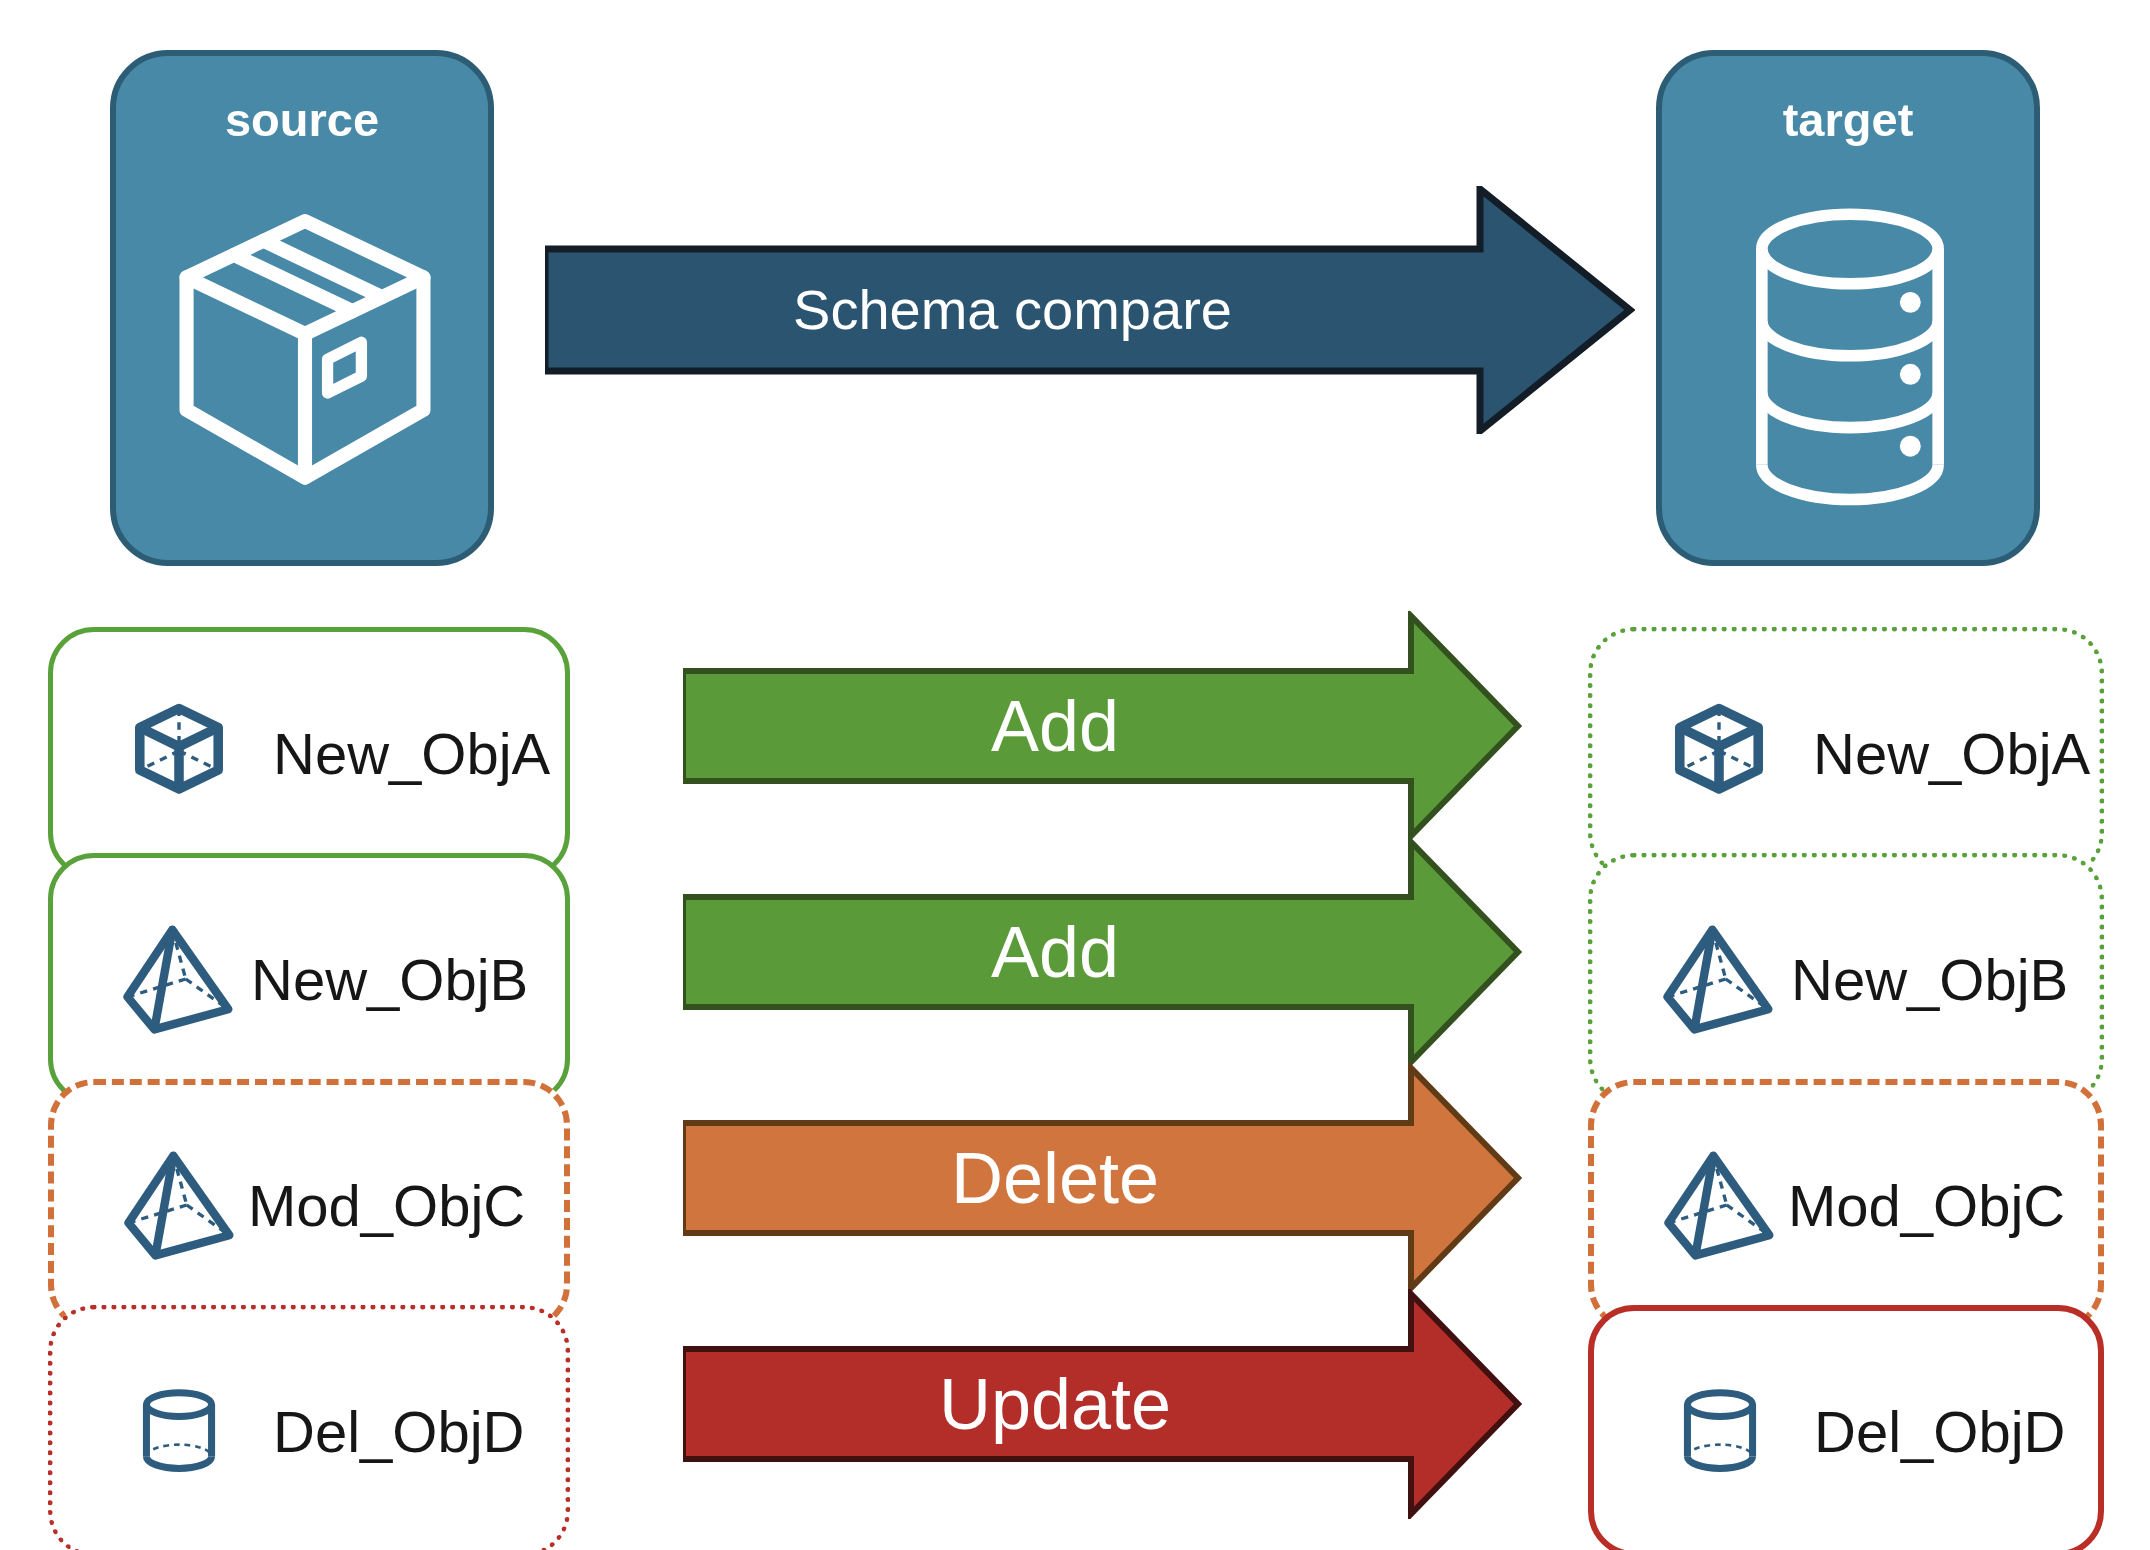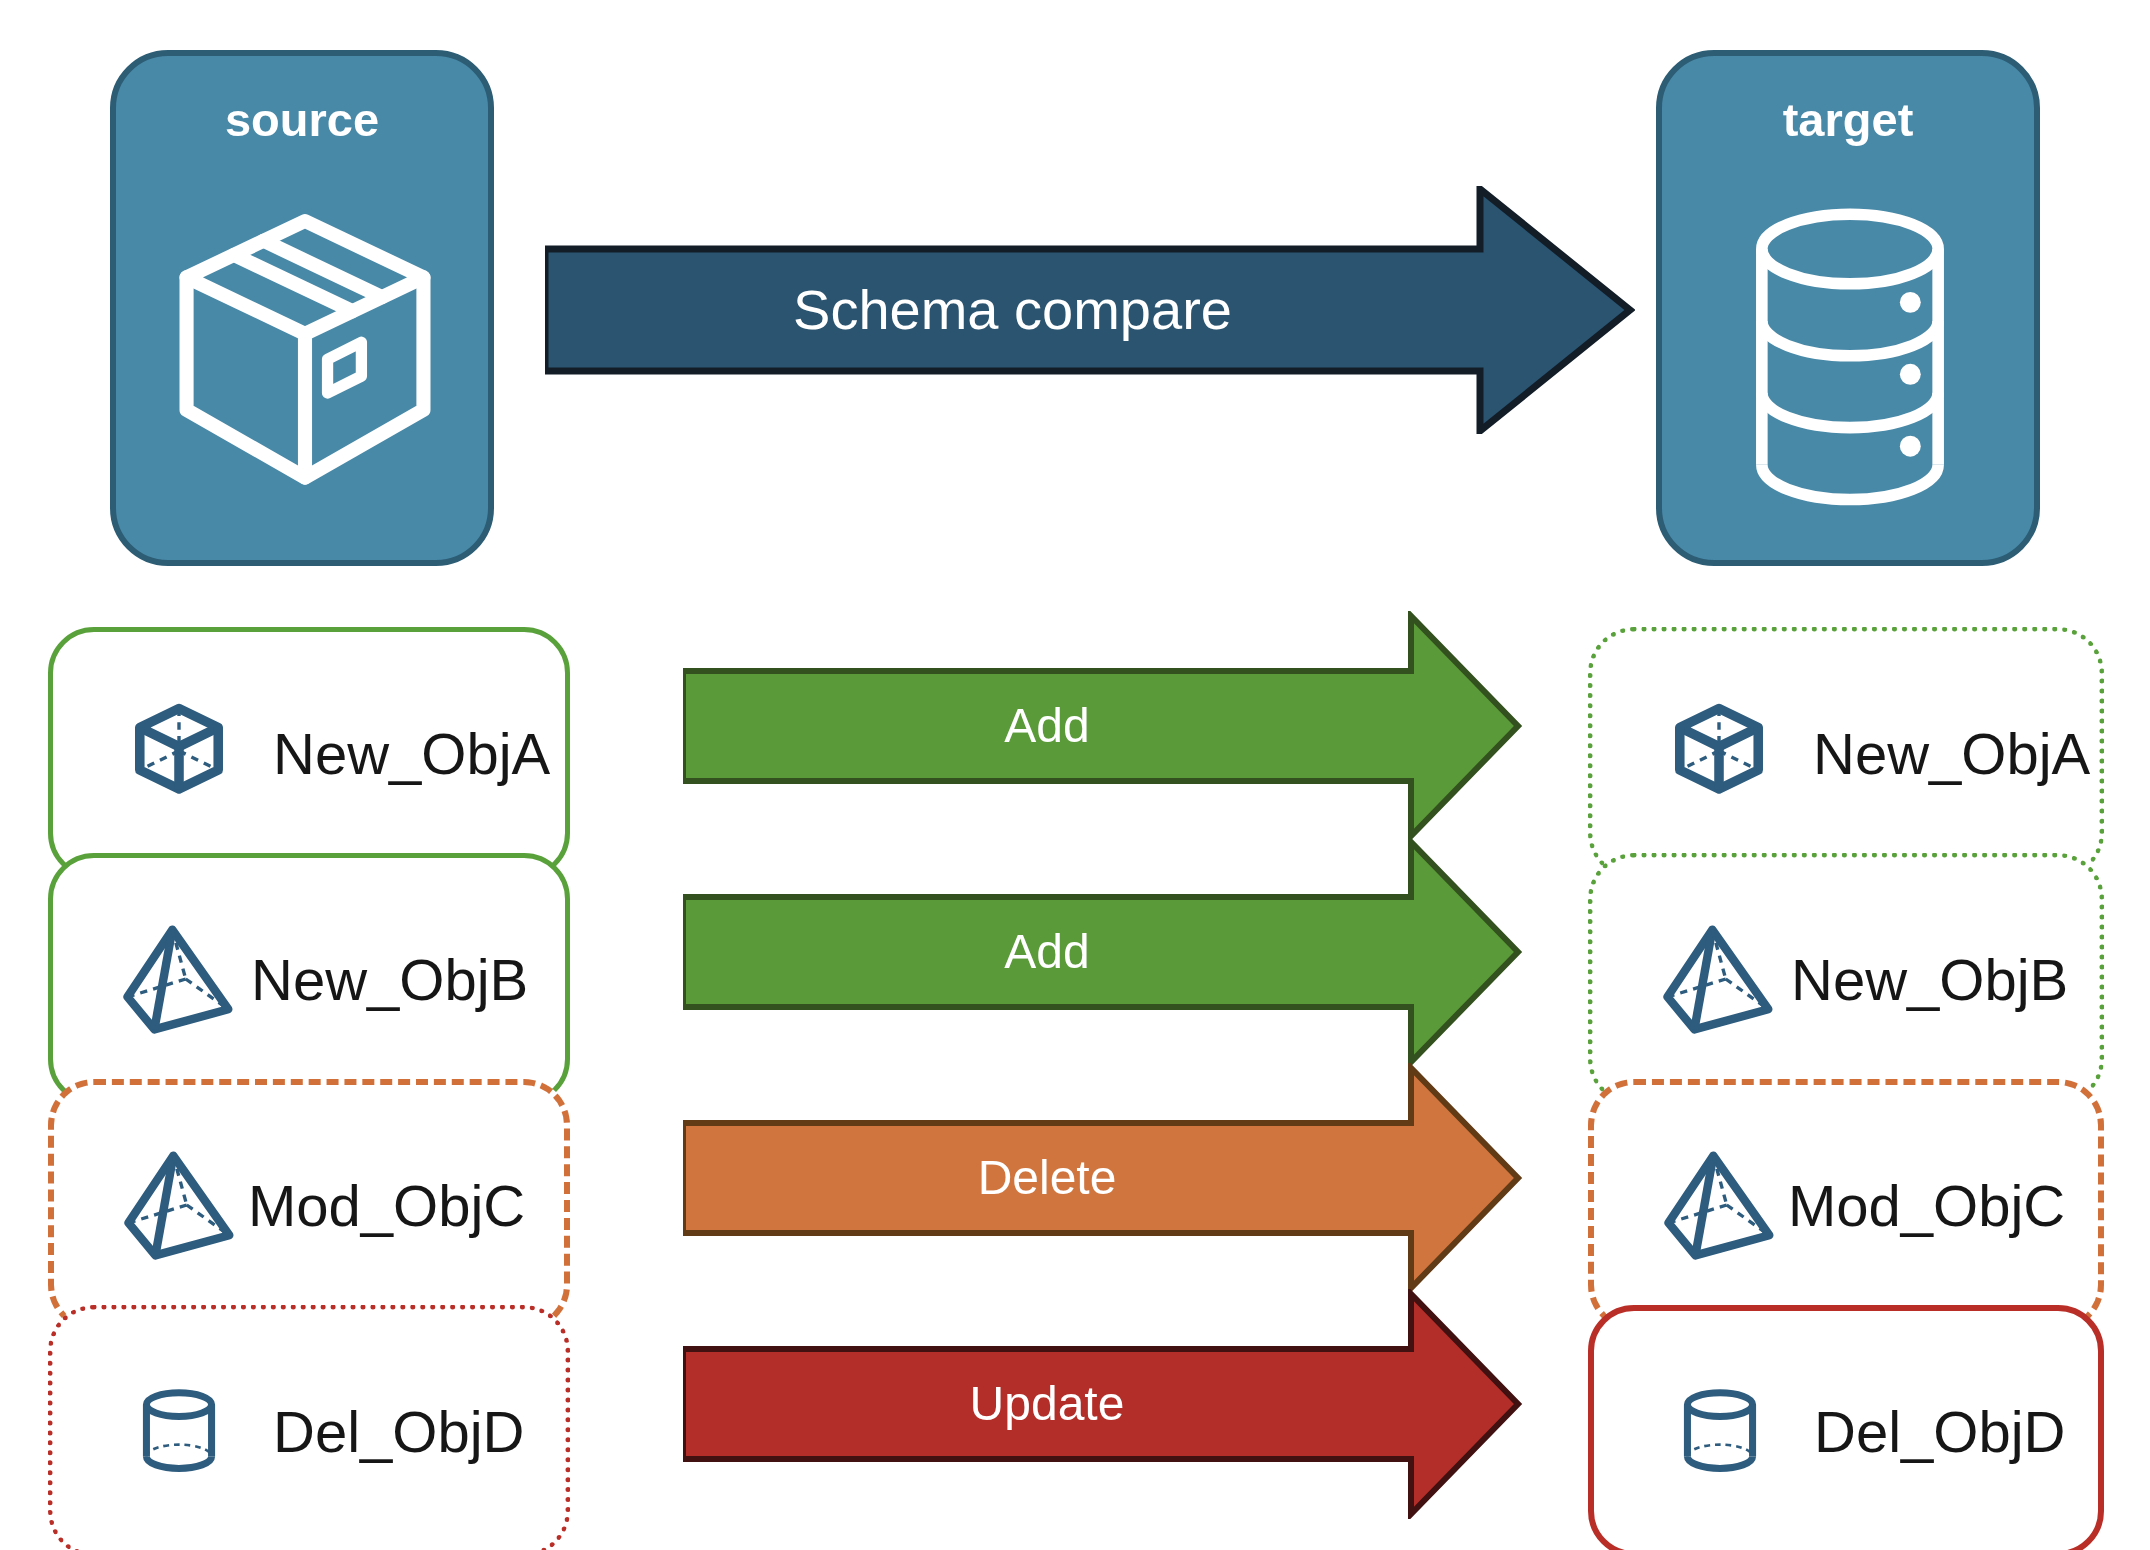--- a/index.html
+++ b/index.html
@@ -85,23 +85,23 @@
   .row-arrow{position:absolute;left:683px;width:840px;height:230px;}
   .at0{top:611px;}
   .at1{top:837px;}
   .at2{top:1063px;}
   .at3{top:1289px;}
   .row-arrow polygon{stroke-width:6;stroke-linejoin:miter;}
   .arrow-add polygon{fill:var(--add_fill);stroke:var(--add_border);}
   .arrow-update polygon{fill:var(--update_fill);stroke:var(--update_border);}
   .arrow-delete polygon{fill:var(--delete_fill);stroke:var(--delete_border);}
   .arrow-label{
-    position:absolute;left:0;top:60px;width:728px;height:110px;
+    position:absolute;left:8px;top:60px;width:728px;height:110px;
     line-height:110px;text-align:center;
-    font-size:48px;color:var(--arrow_text);
+    font-size:72px;color:var(--arrow_text);
   }
   .defs-svg{position:absolute;width:0;height:0;}
 </style>
 </head>
 <body>
 
 <div class="canvas">
 
   <svg class="defs-svg" aria-hidden="true">
     <defs>

